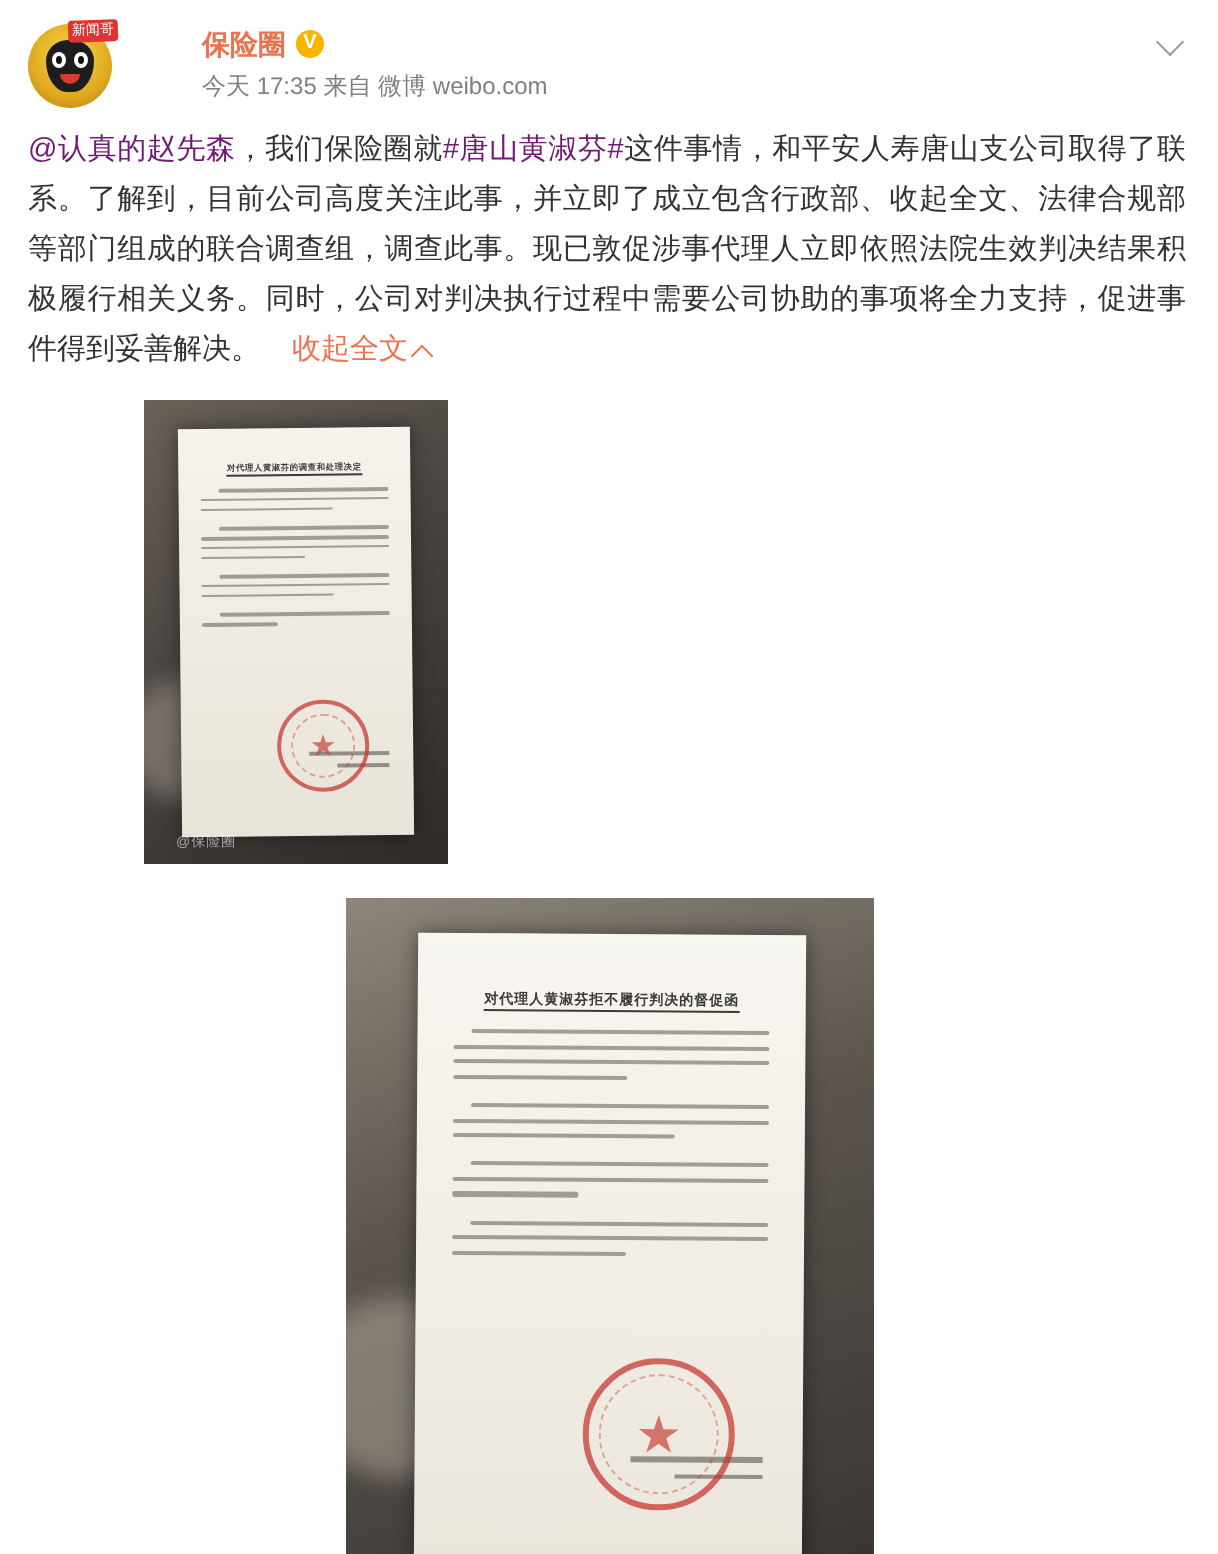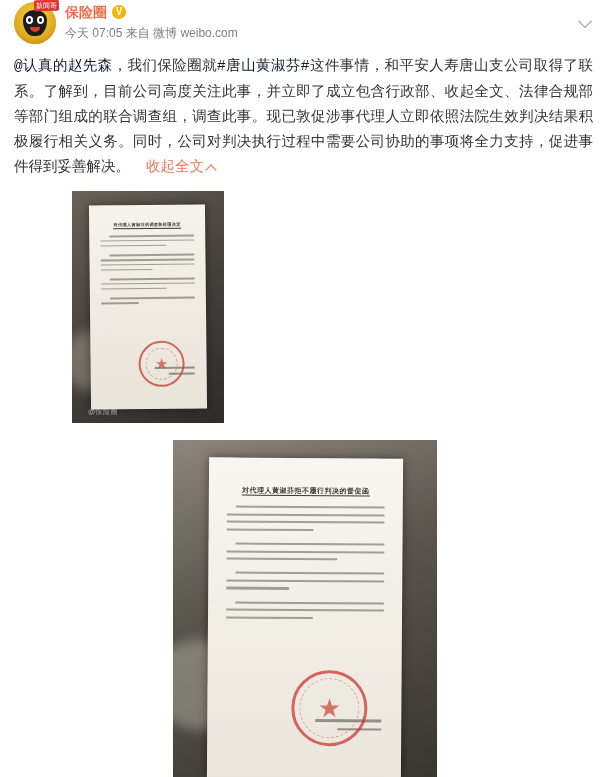--- a/index.html
+++ b/index.html
@@ -17,22 +17,23 @@
   .post {
     position: relative;
     width: 609px;
     height: 777px;
     background: #ffffff;
     box-sizing: border-box;
   }
   .header {
     display: flex;
     align-items: flex-start;
-    padding: 2px 12px 0 14px;
-    position: relative;
+    padding: 12px 12px 0 14px;
+    position: relative;
+    gap: 36px;
   }
   .avatar-wrap {
     position: relative;
     width: 42px;
     height: 42px;
     flex: 0 0 42px;
     margin-right: 9px;
   }
   .avatar {
     width: 42px;
@@ -156,22 +157,21 @@
   }
   .body-text {
     padding: 9px 16px 0 14px;
     font-size: 14.5px;
     line-height: 25px;
     color: #333333;
     text-align: justify;
     word-break: break-all;
   }
   .mention, .topic {
-    color: #0f172a;
-    font-family: Liberation Mono, monospace;
+    color: #701a75;
   }
   .collapse-link {
     color: #eb7350;
     margin-left: 16px;
     white-space: nowrap;
   }
   .collapse-arrow {
     display: inline-block;
     width: 9px;
     height: 9px;
@@ -361,21 +361,21 @@
       </div>
       <div class="avatar-badge">新闻哥</div>
     </div>
 
     <div class="head-text">
       <div class="name-row">
         <span class="username">保险圈</span>
         <span class="verified-badge">V</span>
       </div>
       <div class="meta-row">
-        <span>今天 07:05</span>
+        <span>今天 17:35</span>
         <span>来自 微博</span>
         <span class="src-link">weibo.com</span>
       </div>
     </div>
 
     <div class="collapse-chevron"></div>
   </div>
 
   <div class="body-text">
     <span class="mention">@认真的赵先森</span><span>，我们保险圈就</span><span class="topic">#唐山黄淑芬#</span><span>这件事情，和平安人寿唐山支公司取得了联系。了解到，目前公司高度关注此事，并立即了成立包含行政部、收起全文、法律合规部等部门组成的联合调查组，调查此事。现已敦促涉事代理人立即依照法院生效判决结果积极履行相关义务。同时，公司对判决执行过程中需要公司协助的事项将全力支持，促进事件得到妥善解决。</span><span class="collapse-link"><span>收起全文</span><span class="collapse-arrow"></span></span>

